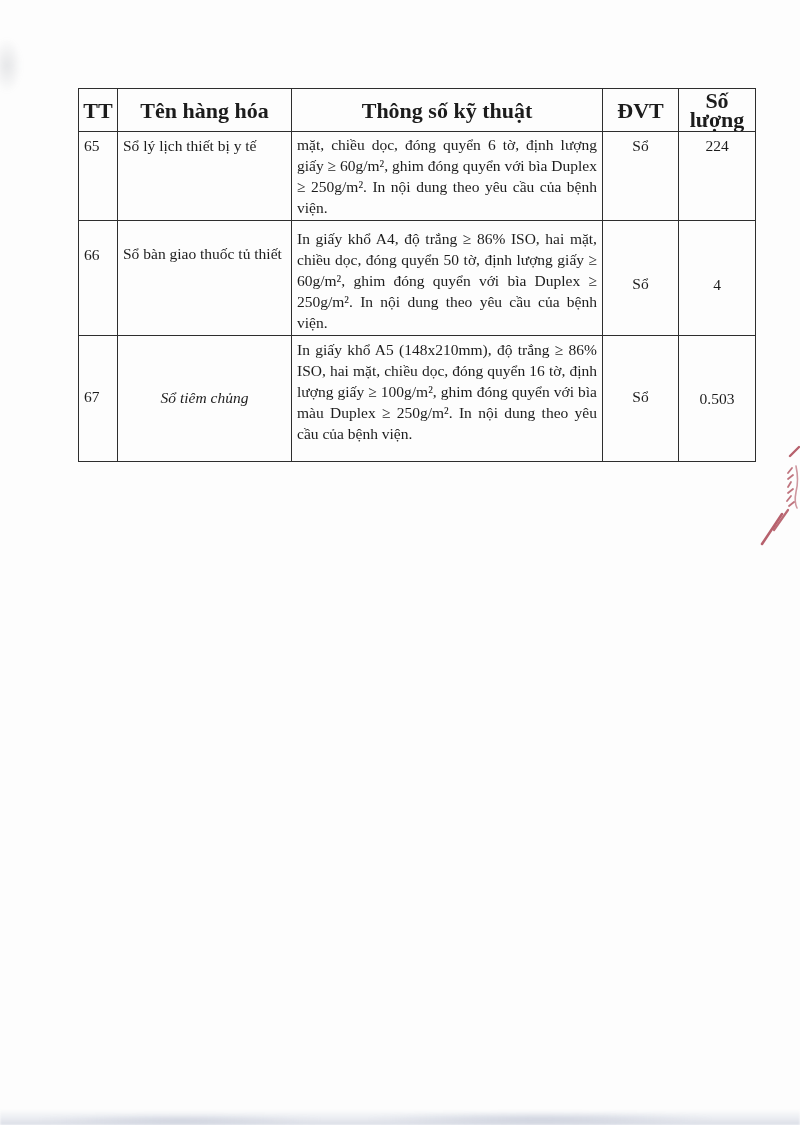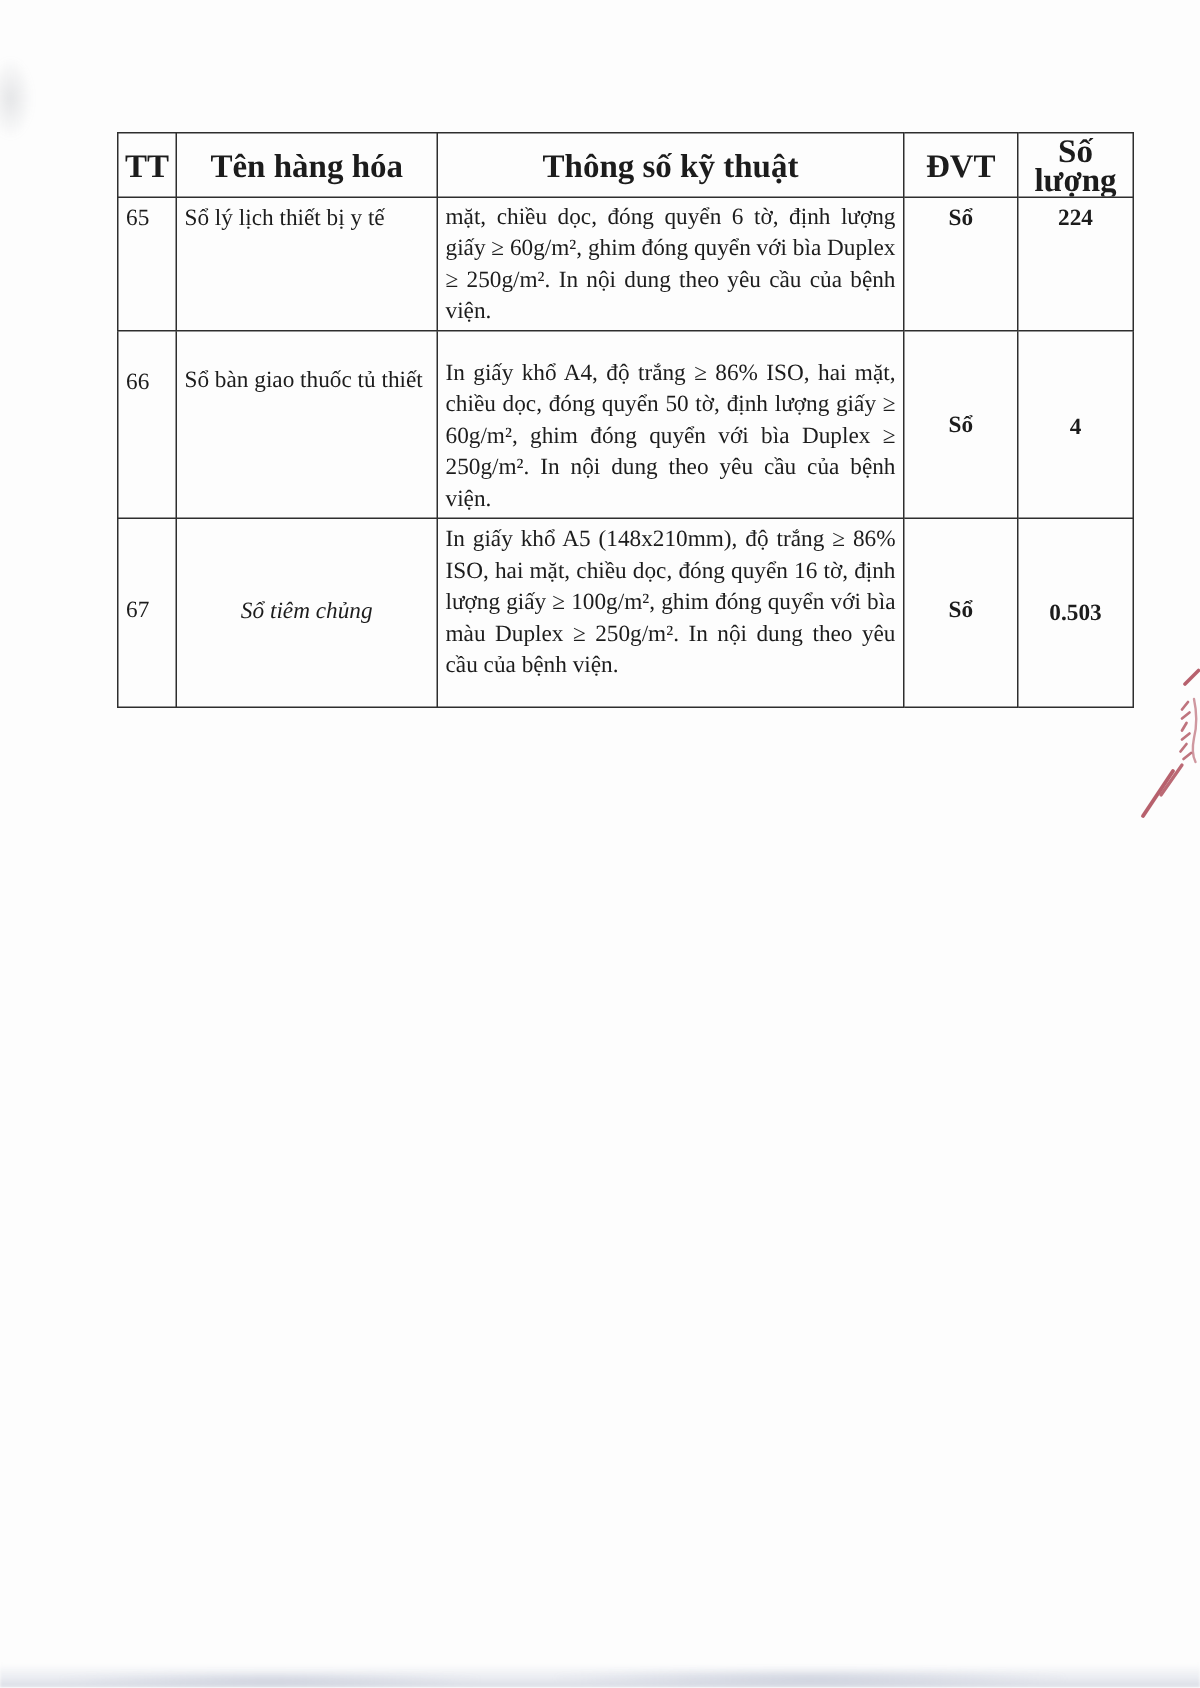--- a/index.html
+++ b/index.html
@@ -28,29 +28,29 @@
     font-weight:bold;font-size:22px;line-height:19px;
     text-align:center;vertical-align:middle;padding:2px 3px;
   }
   tr.r-head{height:43px;}
   tr.r-65{height:89px;}
   tr.r-66{height:100px;}
   tr.r-67{height:126px;}
 
   td.c-tt{}
   td.c-spec{text-align:justify;padding:1px 6px 0 7px;margin-left:44px;}
-  td.c-unit,td.c-qty{text-align:center;font-weight:bold;}
+  td.c-unit,td.c-qty{text-align:center;}
   td.c-name{padding-left:7px;padding-right:6px;}
 
   
   tr.r-65 td{padding-top:3px;}
   tr.r-65 td.c-spec{padding-top:2px;}
   tr.r-66 td.c-tt{padding-top:23px;}
   tr.r-66 td.c-name{padding-top:22px;text-align:justify;}
-  tr.r-66 td.c-spec{padding-top:17px;}
+  tr.r-66 td.c-spec{padding-top:7px;}
   tr.r-66 td.c-unit{padding-top:52px;}
   tr.r-66 td.c-qty{padding-top:53px;}
   tr.r-67 td.c-tt{padding-top:50px;}
   tr.r-67 td.c-name{padding-top:51px;text-align:center;font-style:italic;}
   tr.r-67 td.c-spec{padding-top:3px;}
   tr.r-67 td.c-unit{padding-top:50px;}
   tr.r-67 td.c-qty{padding-top:52px;}
 
   
   .red-mark{

